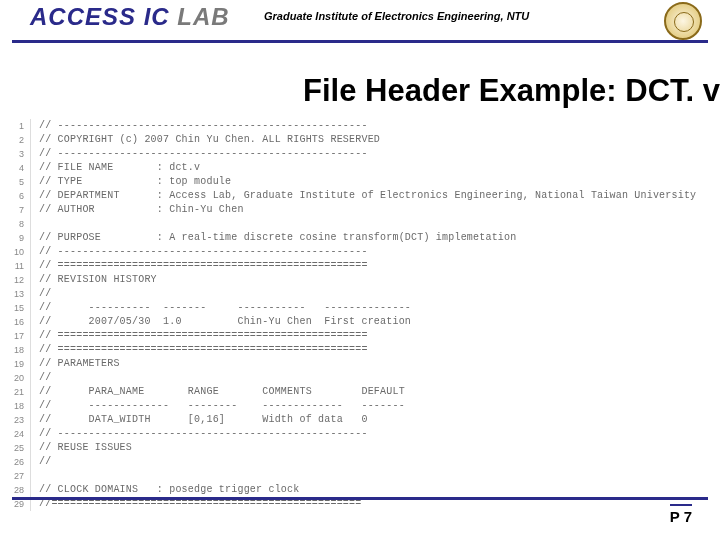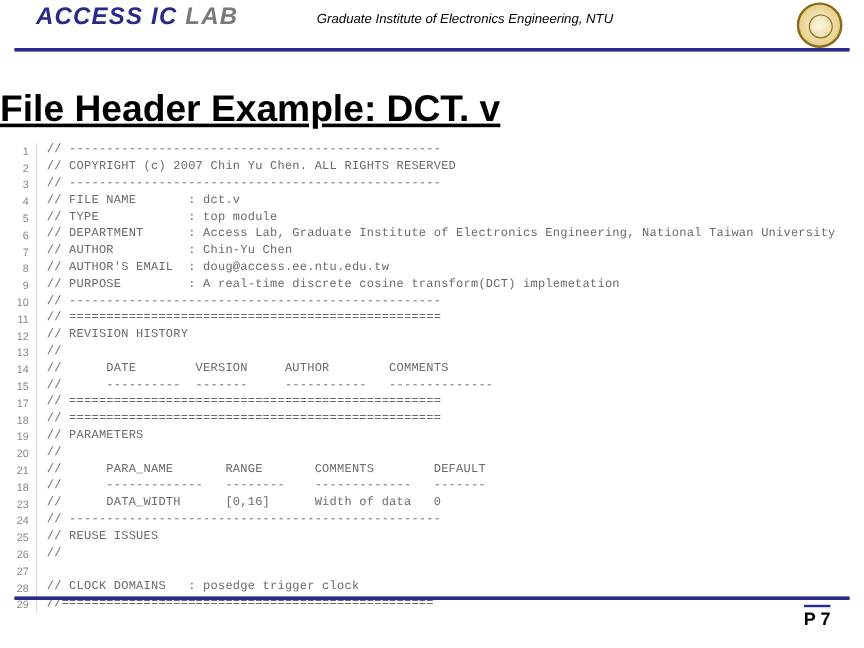--- a/index.html
+++ b/index.html
@@ -1,23 +1,23 @@
 <!DOCTYPE html>
 <html><head>
 <meta charset="utf-8">
 <style>
   html,body{margin:0;padding:0;width:720px;height:540px;background:#fff;font-family:Arial,Helvetica,sans-serif;overflow:hidden}
   .slide{position:relative;width:720px;height:540px;box-sizing:border-box}
   .header{position:relative;height:40px;border-bottom:3px solid #2a2a8a;margin:0 12px}
-  .lab{position:absolute;left:18px;top:3px;font-style:italic;font-weight:bold;font-size:20px;letter-spacing:1px;color:#2a2a8a;font-family:Arial,Helvetica,sans-serif}
+  .lab{position:absolute;left:18px;top:3px;font-style:italic;font-weight:bold;font-size:24px;letter-spacing:1px;color:#2a2a8a;font-family:Arial,Helvetica,sans-serif}
   .lab .g{color:#7a7a7a}
-  .inst{position:absolute;left:252px;top:10px;font-weight:normal;font-style:italic;font-size:11px;color:#000}
+  .inst{position:absolute;left:252px;top:10px;font-weight:bold;font-style:italic;font-size:11px;color:#000}
   .seal{position:absolute;right:6px;top:2px;width:38px;height:38px;border:2px solid #8a6a1a;border-radius:50%;background:radial-gradient(circle,#fdf6e3 0%,#e6d08a 70%,#b8934a 100%);box-sizing:border-box}
   .seal::after{content:"";position:absolute;left:50%;top:50%;width:18px;height:18px;margin:-9px 0 0 -9px;border:1px solid #8a6a1a;border-radius:50%}
-  .title{margin:30px 0 10px 0;text-align:left;font-size:31px;font-weight:bold;color:#000;text-decoration:underline}
+  .title{margin:30px 0 10px 0;text-align:right;font-size:31px;font-weight:bold;color:#000;}
   .code{margin:8px 10px 0 0}
   .row{display:flex;align-items:flex-start;font-family:"Courier New",Courier,monospace;font-size:10px;line-height:14px;color:#6a6a6a}
   .ln{width:24px;text-align:right;color:#888;font-family:Arial,Helvetica,sans-serif;font-size:9px;padding-right:6px;flex-shrink:0;border-right:1px solid #ddd;margin-right:8px;line-height:14px}
   .txt{white-space:pre;letter-spacing:.2px}
   .footer{position:absolute;right:28px;bottom:15px;font-weight:bold;font-size:15px;color:#000;border-top:2px solid #2a2a8a;padding-top:2px}
   .footer-rule{position:absolute;left:12px;right:12px;bottom:40px;height:0;border-top:3px solid #2a2a8a}
 </style>
 </head>
 <body>
 <div class="slide">
@@ -56,21 +56,20 @@
       <div class="row">
         <div class="ln">6</div>
         <div class="txt">// DEPARTMENT      : Access Lab, Graduate Institute of Electronics Engineering, National Taiwan University</div>
       </div>
       <div class="row">
         <div class="ln">7</div>
         <div class="txt">// AUTHOR          : Chin-Yu Chen</div>
       </div>
       <div class="row">
         <div class="ln">8</div>
-        <div class="txt">// AUTHOR'S EMAIL  : doug@access.ee.ntu.edu.tw</div>
       </div>
       <div class="row">
         <div class="ln">9</div>
         <div class="txt">// PURPOSE         : A real-time discrete cosine transform(DCT) implemetation</div>
       </div>
       <div class="row">
         <div class="ln">10</div>
         <div class="txt">// --------------------------------------------------</div>
       </div>
       <div class="row">
@@ -79,26 +78,26 @@
       </div>
       <div class="row">
         <div class="ln">12</div>
         <div class="txt">// REVISION HISTORY</div>
       </div>
       <div class="row">
         <div class="ln">13</div>
         <div class="txt">//</div>
       </div>
       <div class="row">
-        <div class="ln">14</div>
-        <div class="txt">//      DATE        VERSION     AUTHOR        COMMENTS</div>
+        <div class="ln">15</div>
+        <div class="txt">//      ----------  -------     -----------   --------------</div>
       </div>
       <div class="row">
-        <div class="ln">15</div>
-        <div class="txt">//      ----------  -------     -----------   --------------</div>
+        <div class="ln">16</div>
+        <div class="txt">//      2007/05/30  1.0         Chin-Yu Chen  First creation</div>
       </div>
       <div class="row">
         <div class="ln">17</div>
         <div class="txt">// ==================================================</div>
       </div>
       <div class="row">
         <div class="ln">18</div>
         <div class="txt">// ==================================================</div>
       </div>
       <div class="row">

